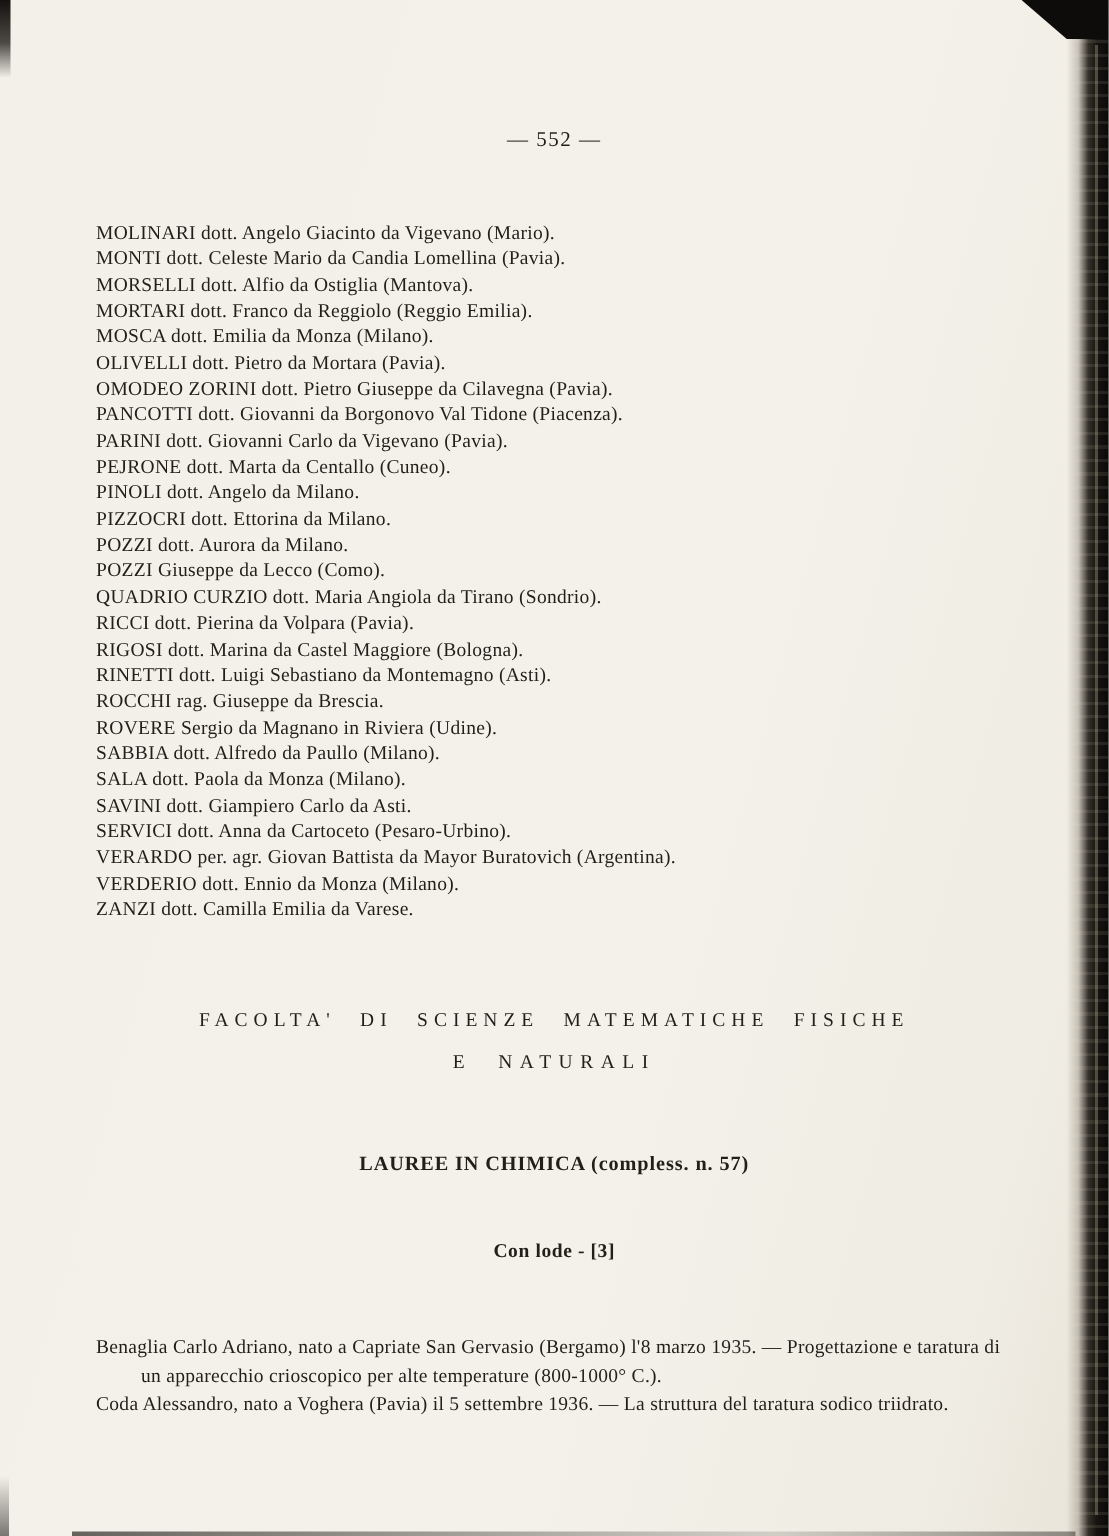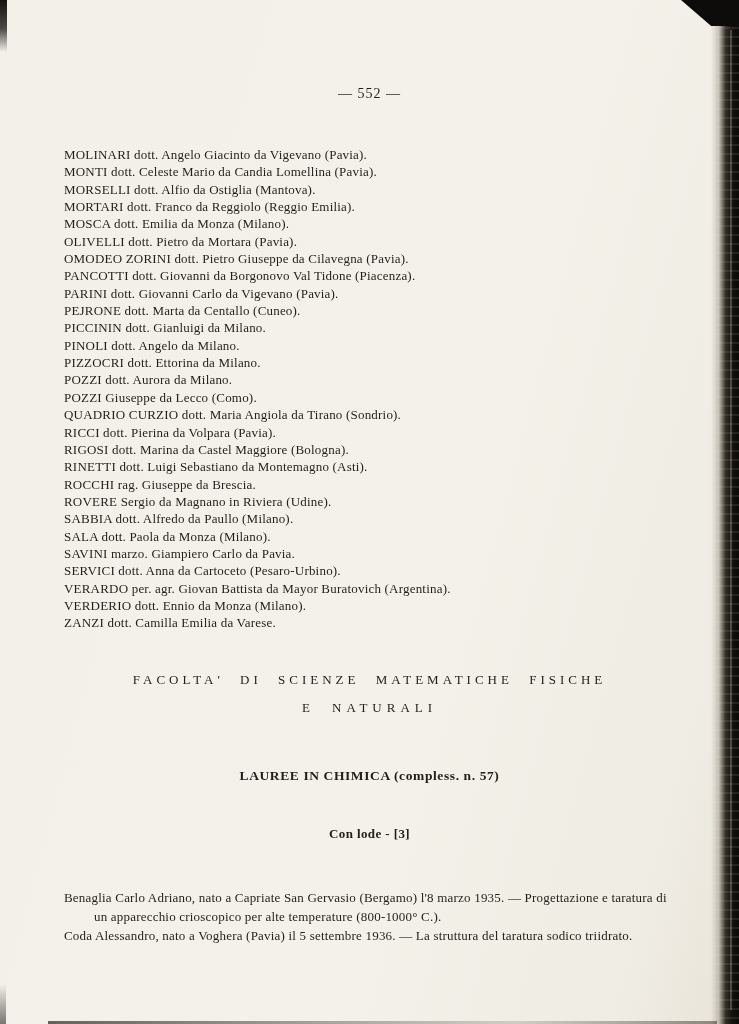--- a/index.html
+++ b/index.html
@@ -86,44 +86,43 @@
   }
 </style>
 </head>
 <body>
 
 <div class="page">
 
   <div class="page-number">— 552 —</div>
 
   <div class="graduates" id="graduates-list">
-      <div class="grad-line">MOLINARI dott. Angelo Giacinto da Vigevano (Pavia).</div>
+      <div class="grad-line">MOLINARI dott. Angelo Giacinto da Vigevano (Mario).</div>
       <div class="grad-line">MONTI dott. Celeste Mario da Candia Lomellina (Pavia).</div>
       <div class="grad-line">MORSELLI dott. Alfio da Ostiglia (Mantova).</div>
       <div class="grad-line">MORTARI dott. Franco da Reggiolo (Reggio Emilia).</div>
       <div class="grad-line">MOSCA dott. Emilia da Monza (Milano).</div>
       <div class="grad-line">OLIVELLI dott. Pietro da Mortara (Pavia).</div>
       <div class="grad-line">OMODEO ZORINI dott. Pietro Giuseppe da Cilavegna (Pavia).</div>
       <div class="grad-line">PANCOTTI dott. Giovanni da Borgonovo Val Tidone (Piacenza).</div>
       <div class="grad-line">PARINI dott. Giovanni Carlo da Vigevano (Pavia).</div>
       <div class="grad-line">PEJRONE dott. Marta da Centallo (Cuneo).</div>
-      <div class="grad-line">PICCININ dott. Gianluigi da Milano.</div>
       <div class="grad-line">PINOLI dott. Angelo da Milano.</div>
       <div class="grad-line">PIZZOCRI dott. Ettorina da Milano.</div>
       <div class="grad-line">POZZI dott. Aurora da Milano.</div>
       <div class="grad-line">POZZI Giuseppe da Lecco (Como).</div>
       <div class="grad-line">QUADRIO CURZIO dott. Maria Angiola da Tirano (Sondrio).</div>
       <div class="grad-line">RICCI dott. Pierina da Volpara (Pavia).</div>
       <div class="grad-line">RIGOSI dott. Marina da Castel Maggiore (Bologna).</div>
       <div class="grad-line">RINETTI dott. Luigi Sebastiano da Montemagno (Asti).</div>
       <div class="grad-line">ROCCHI rag. Giuseppe da Brescia.</div>
       <div class="grad-line">ROVERE Sergio da Magnano in Riviera (Udine).</div>
       <div class="grad-line">SABBIA dott. Alfredo da Paullo (Milano).</div>
       <div class="grad-line">SALA dott. Paola da Monza (Milano).</div>
-      <div class="grad-line">SAVINI marzo. Giampiero Carlo da Pavia.</div>
+      <div class="grad-line">SAVINI dott. Giampiero Carlo da Asti.</div>
       <div class="grad-line">SERVICI dott. Anna da Cartoceto (Pesaro-Urbino).</div>
       <div class="grad-line">VERARDO per. agr. Giovan Battista da Mayor Buratovich (Argentina).</div>
       <div class="grad-line">VERDERIO dott. Ennio da Monza (Milano).</div>
       <div class="grad-line">ZANZI dott. Camilla Emilia da Varese.</div>
     </div>
 
   <div class="faculty-heading">
     <div class="fh-line1">FACOLTA' DI SCIENZE MATEMATICHE FISICHE</div>
     <div class="fh-line2">E NATURALI</div>
   </div>

